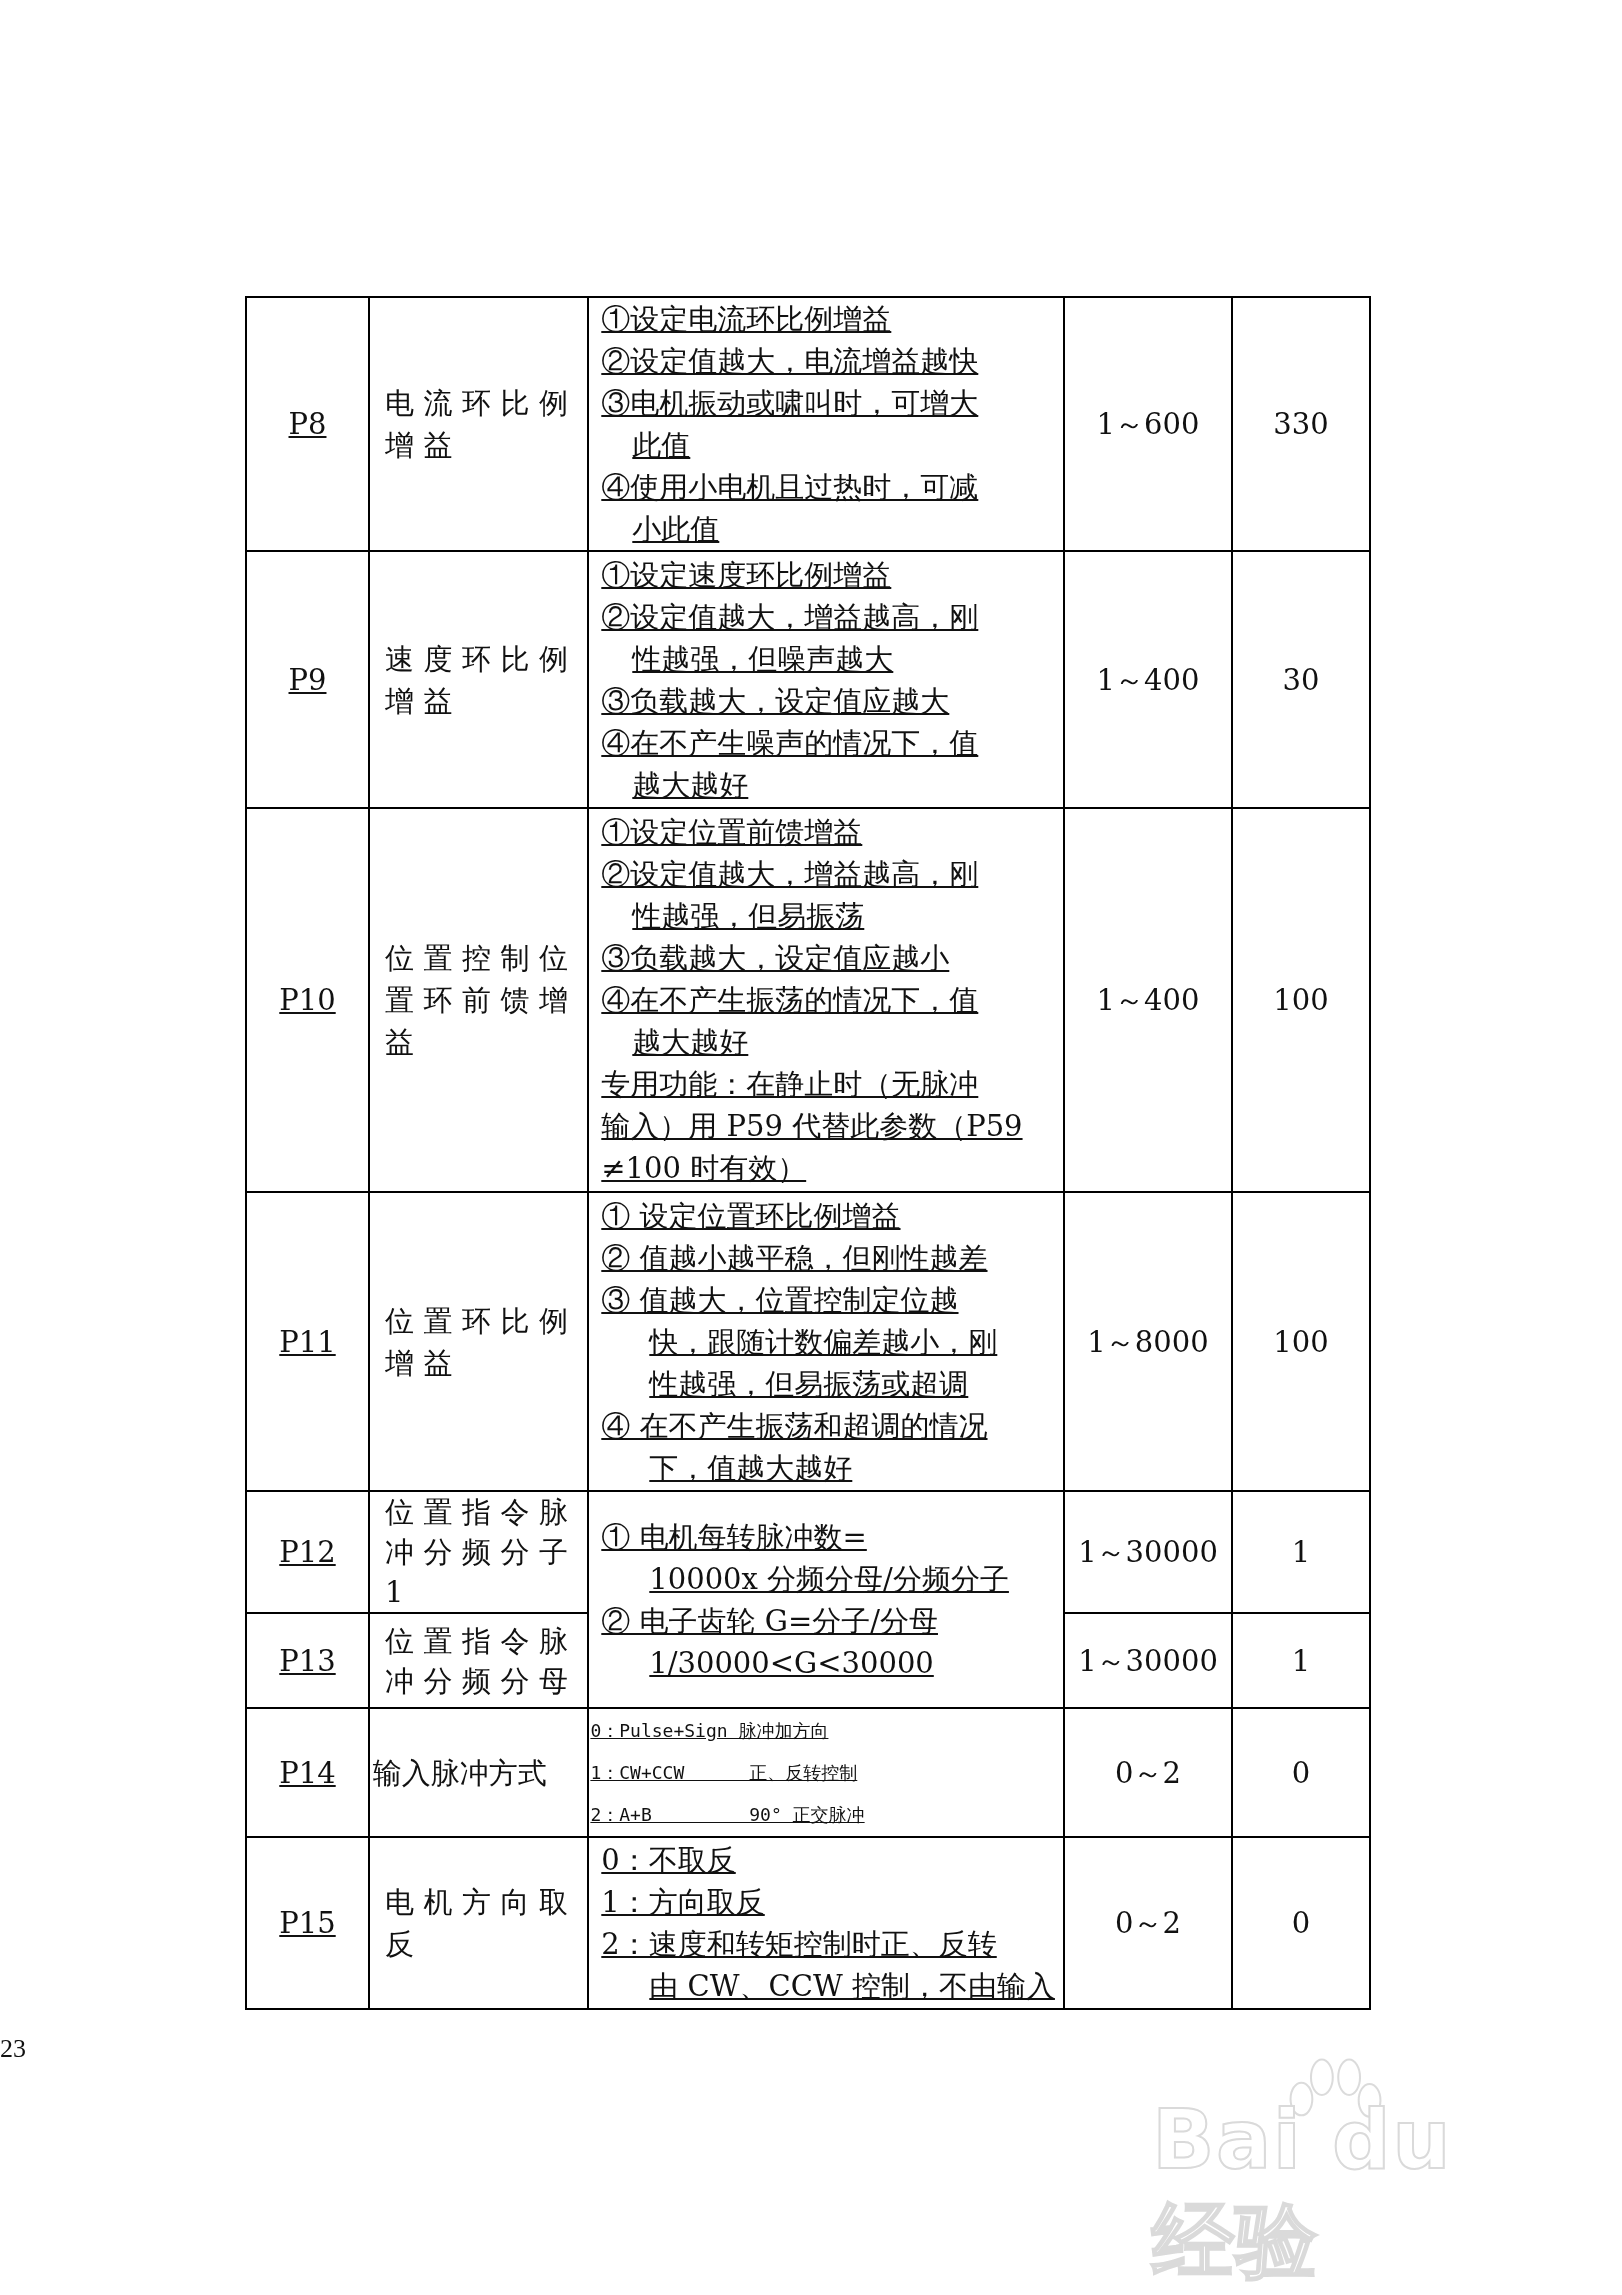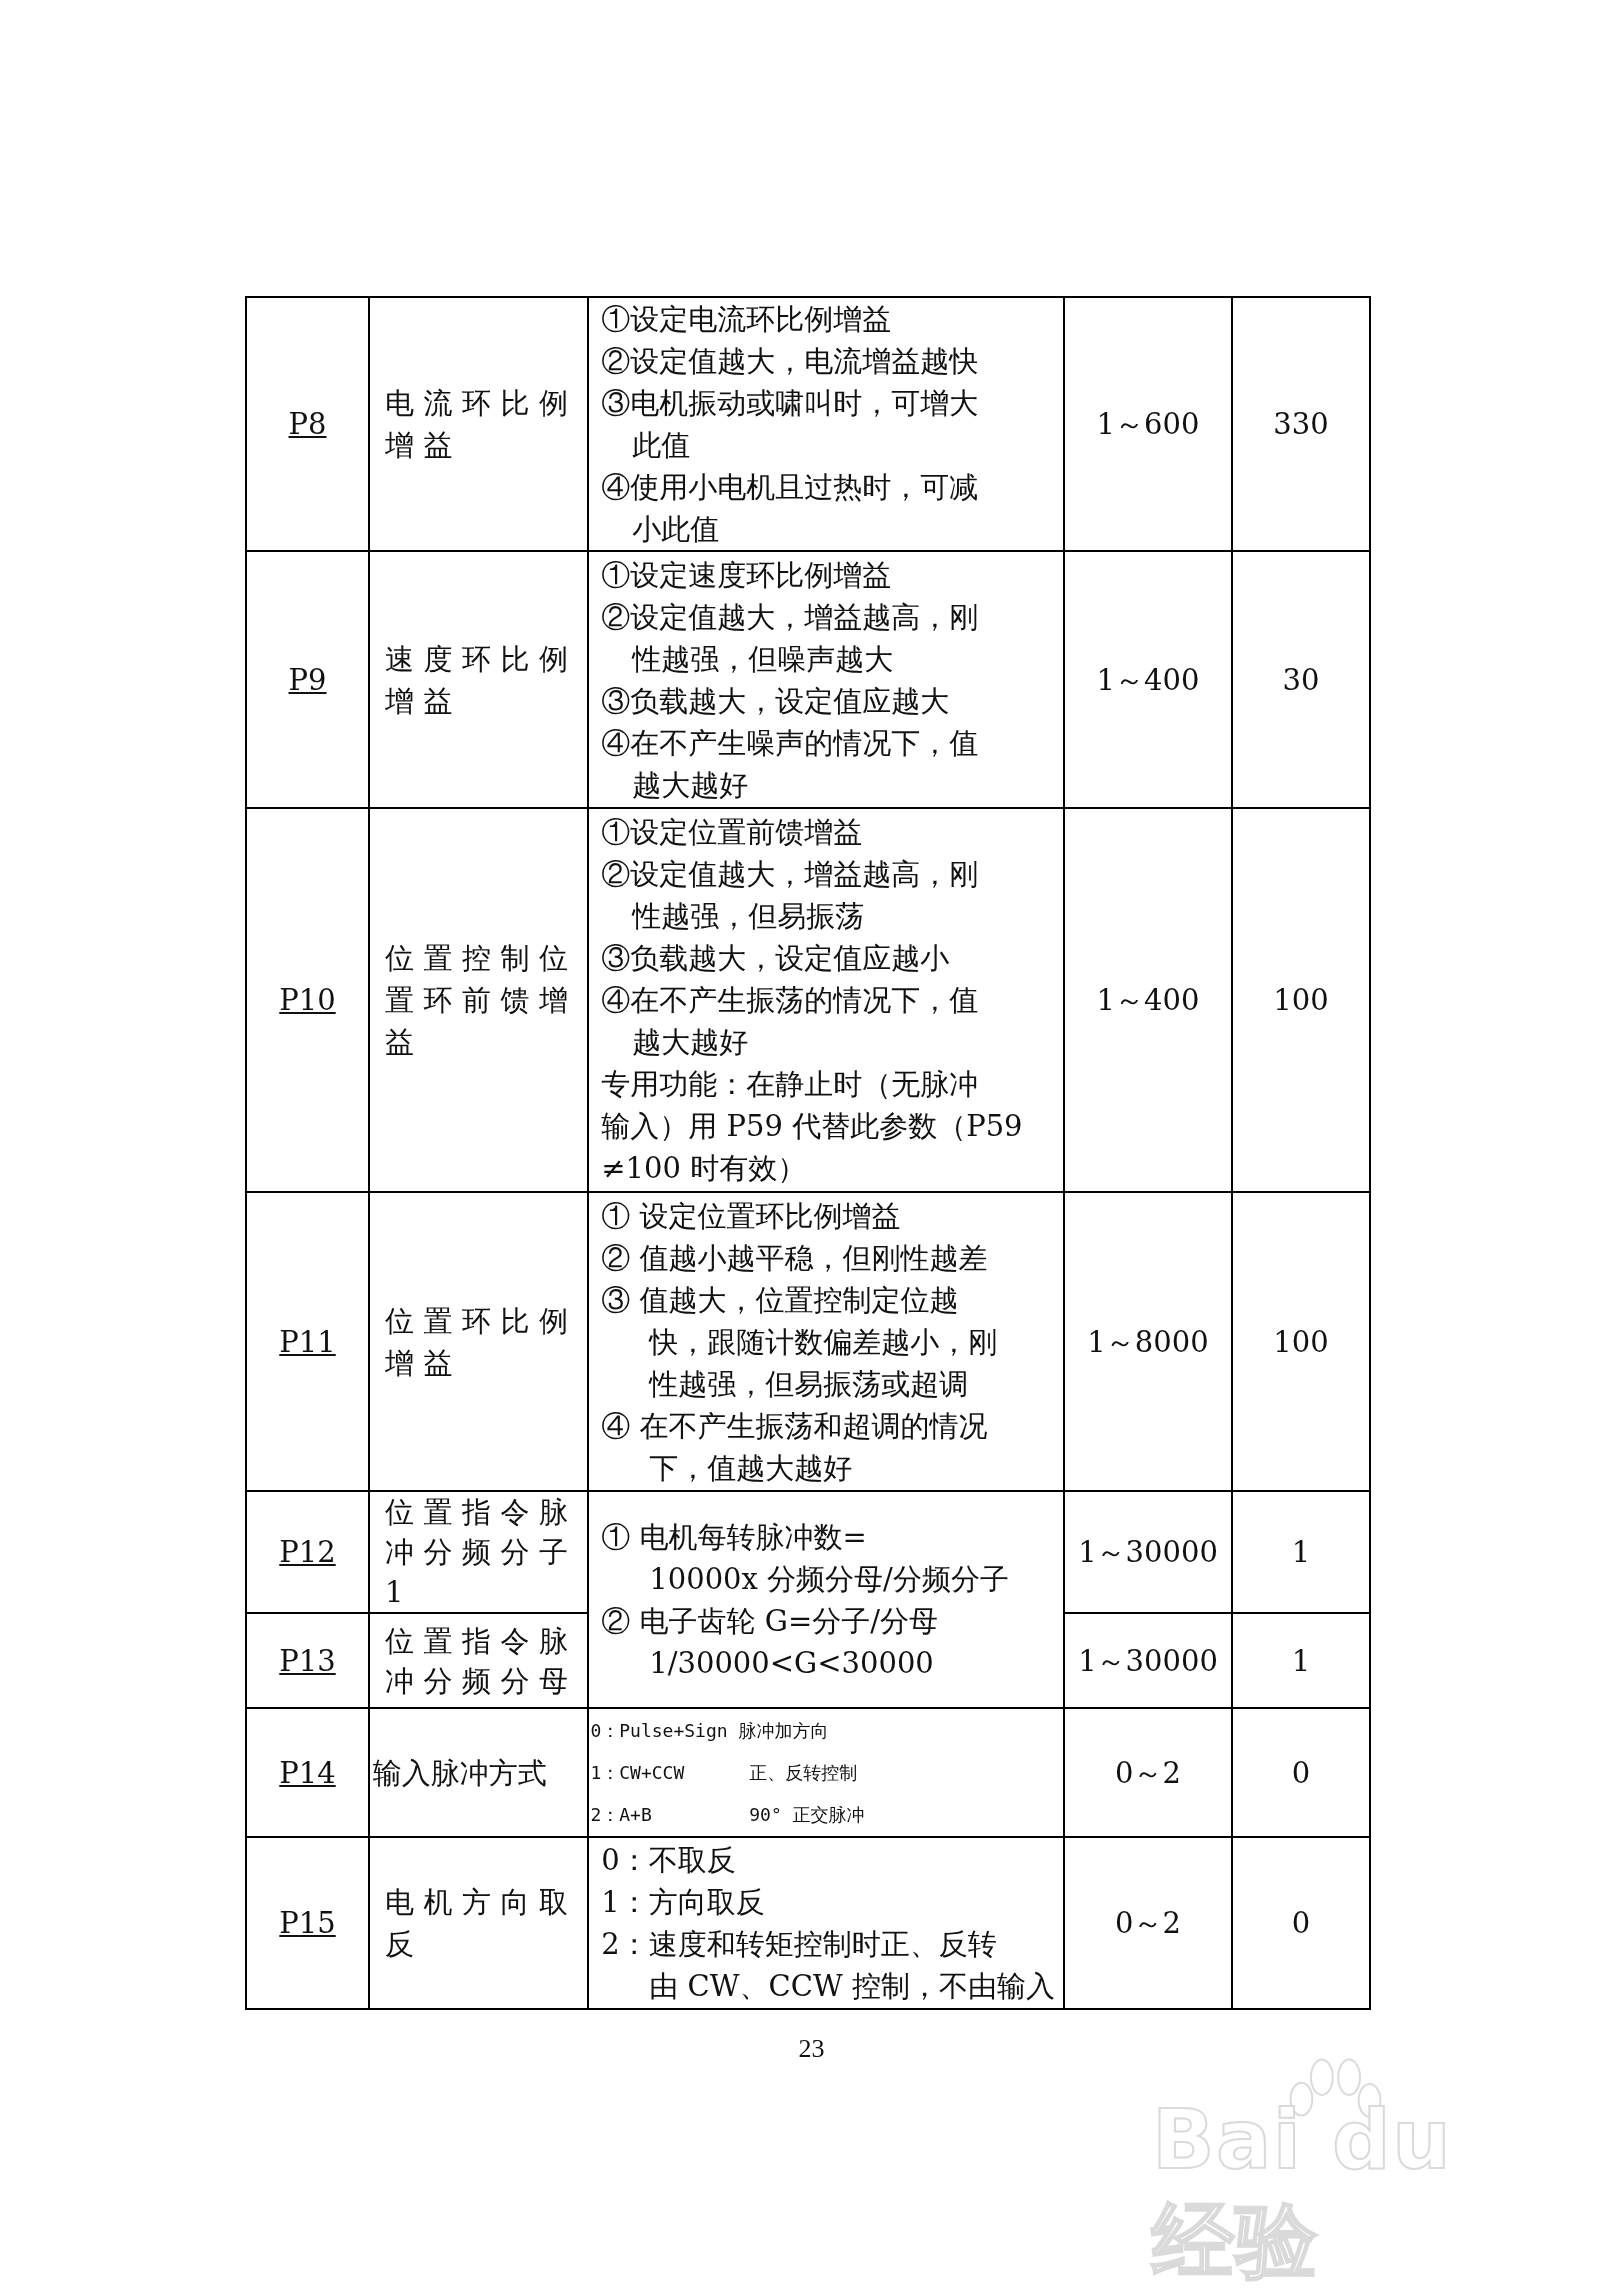--- a/index.html
+++ b/index.html
@@ -20,27 +20,27 @@
       vertical-align: middle;
       font-size: 29px;
       line-height: 42px;
     }
     .c-id { width: 123px; text-align: center; text-decoration: underline; }
     .c-name { width: 219px; text-align: left; padding-left: 15px !important; padding-right: 9.5px !important; letter-spacing: 9.5px; }
     .c-name.tight { letter-spacing: 0; padding-left: 2.7px !important; }
     .c-desc { width: 476px; text-align: left; padding-left: 12.3px !important; padding-right: 6.8px !important; }
     .c-range { width: 168px; text-align: center; margin-top: 16px; }
     .c-default { width: 138px; text-align: center; margin-left: 12px; }
-    .line { display: block; white-space: nowrap; }
+    .line { display: block; white-space: nowrap; text-decoration: underline; }
     .indent { padding-left: 31px; }
     .indent2 { padding-left: 48px; }
     .mono { font-family: "DejaVu Sans Mono", "Liberation Mono", monospace; font-size: 18px; white-space: pre; }
     .page-number {
       position: absolute; left: 0; width: 1623px; top: 2034px;
-      text-align: center; font-family: "Liberation Serif", serif; font-size: 26px; color: #111;
+      font-family: "Liberation Serif", serif; font-size: 26px; color: #111;
     }
     .watermark {
       position: absolute; left: 1152px; top: 2058px; width: 382px; height: 164px;
       color: #ffffff; opacity: 0.9;
     }
     .wm-logo {
       position: absolute; left: 0; top: 34px;
       font-family: "DejaVu Sans", sans-serif; font-weight: bold; font-size: 82px;
       color: #ffffff;
       -webkit-text-stroke: 2px #d6d6d6;

